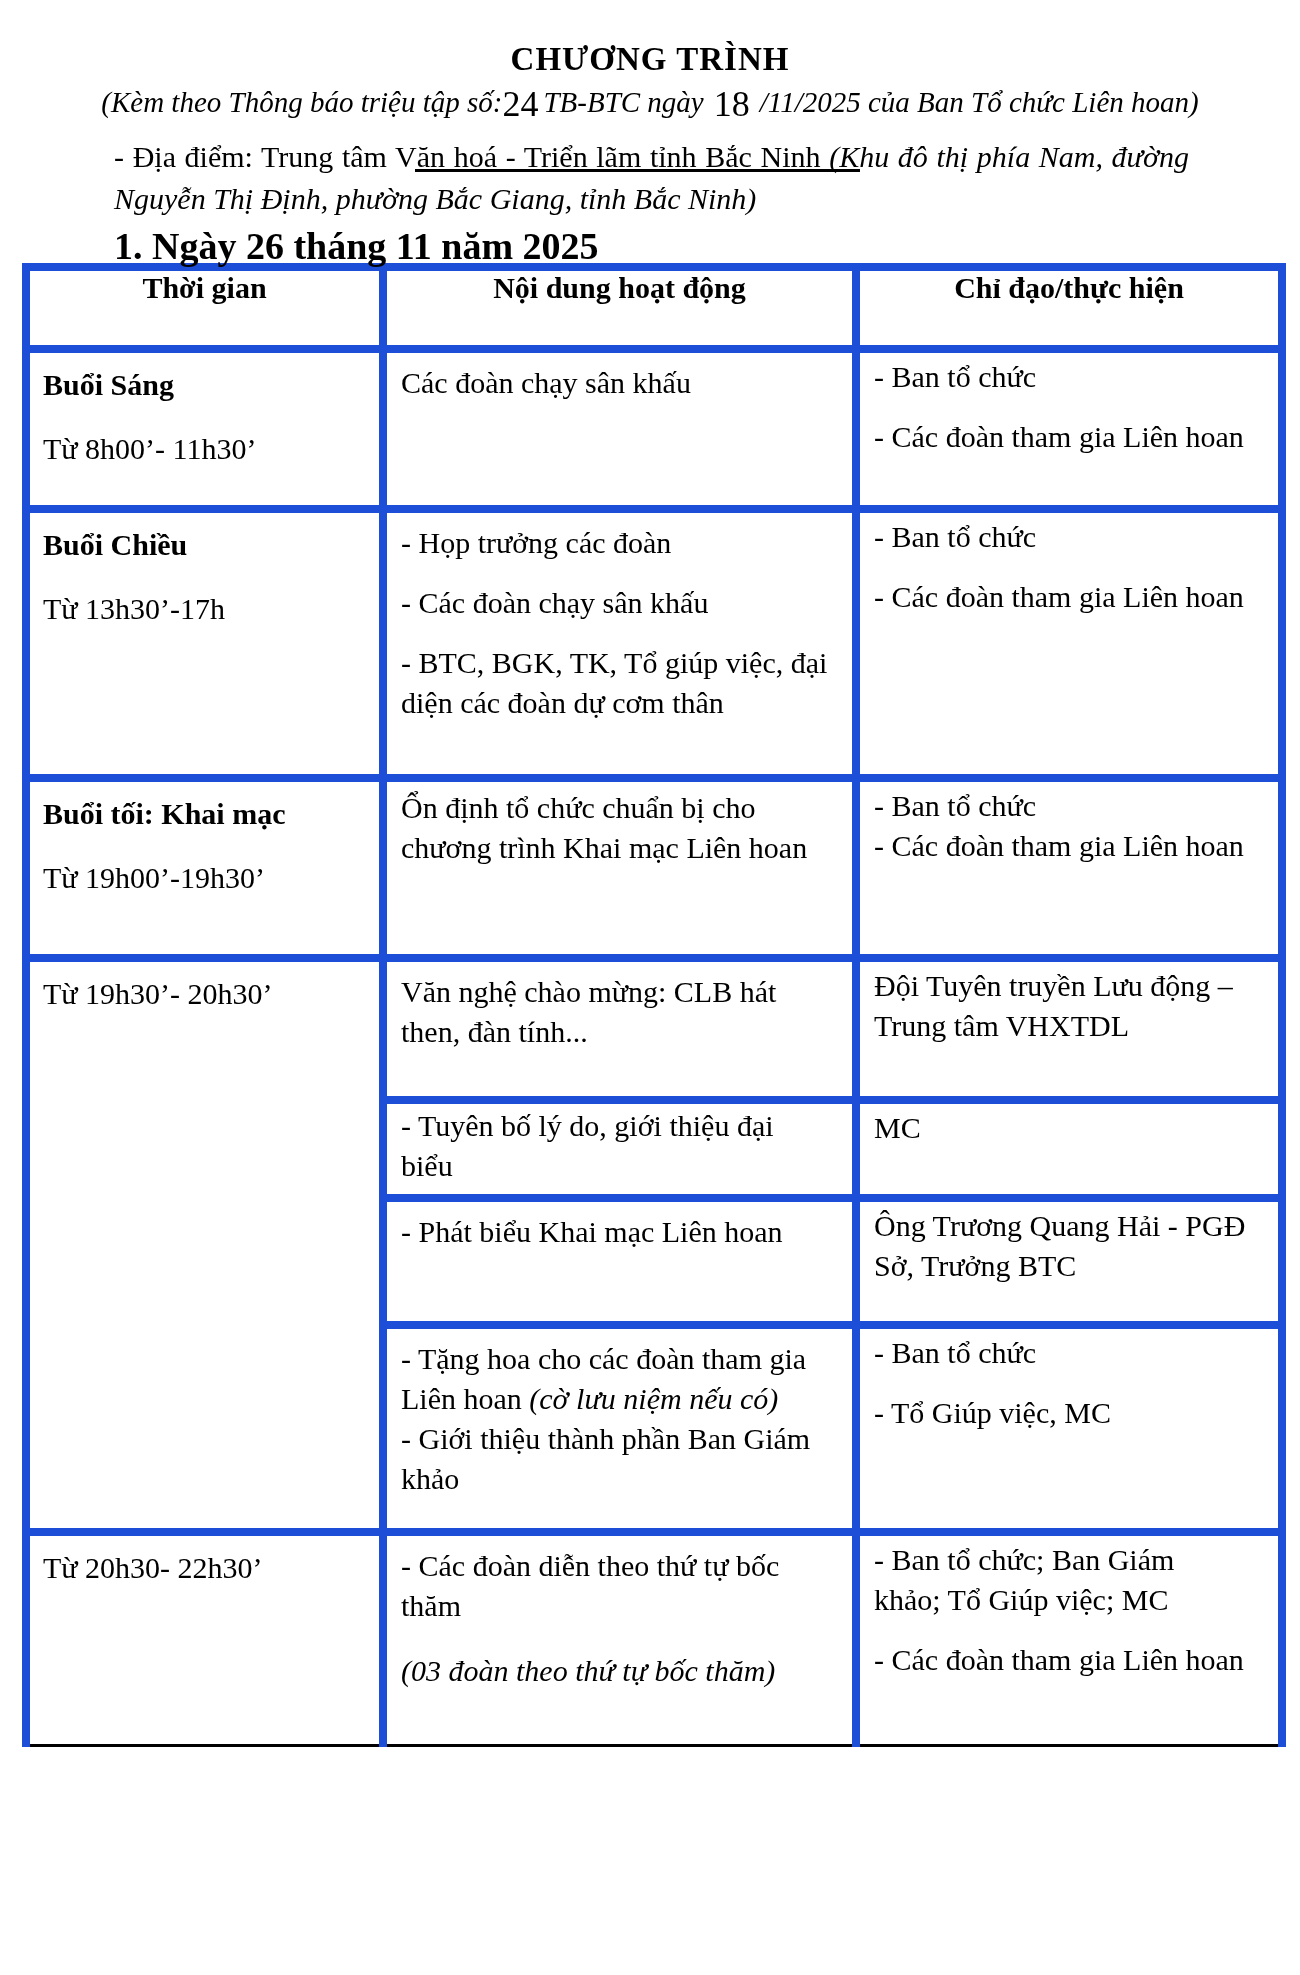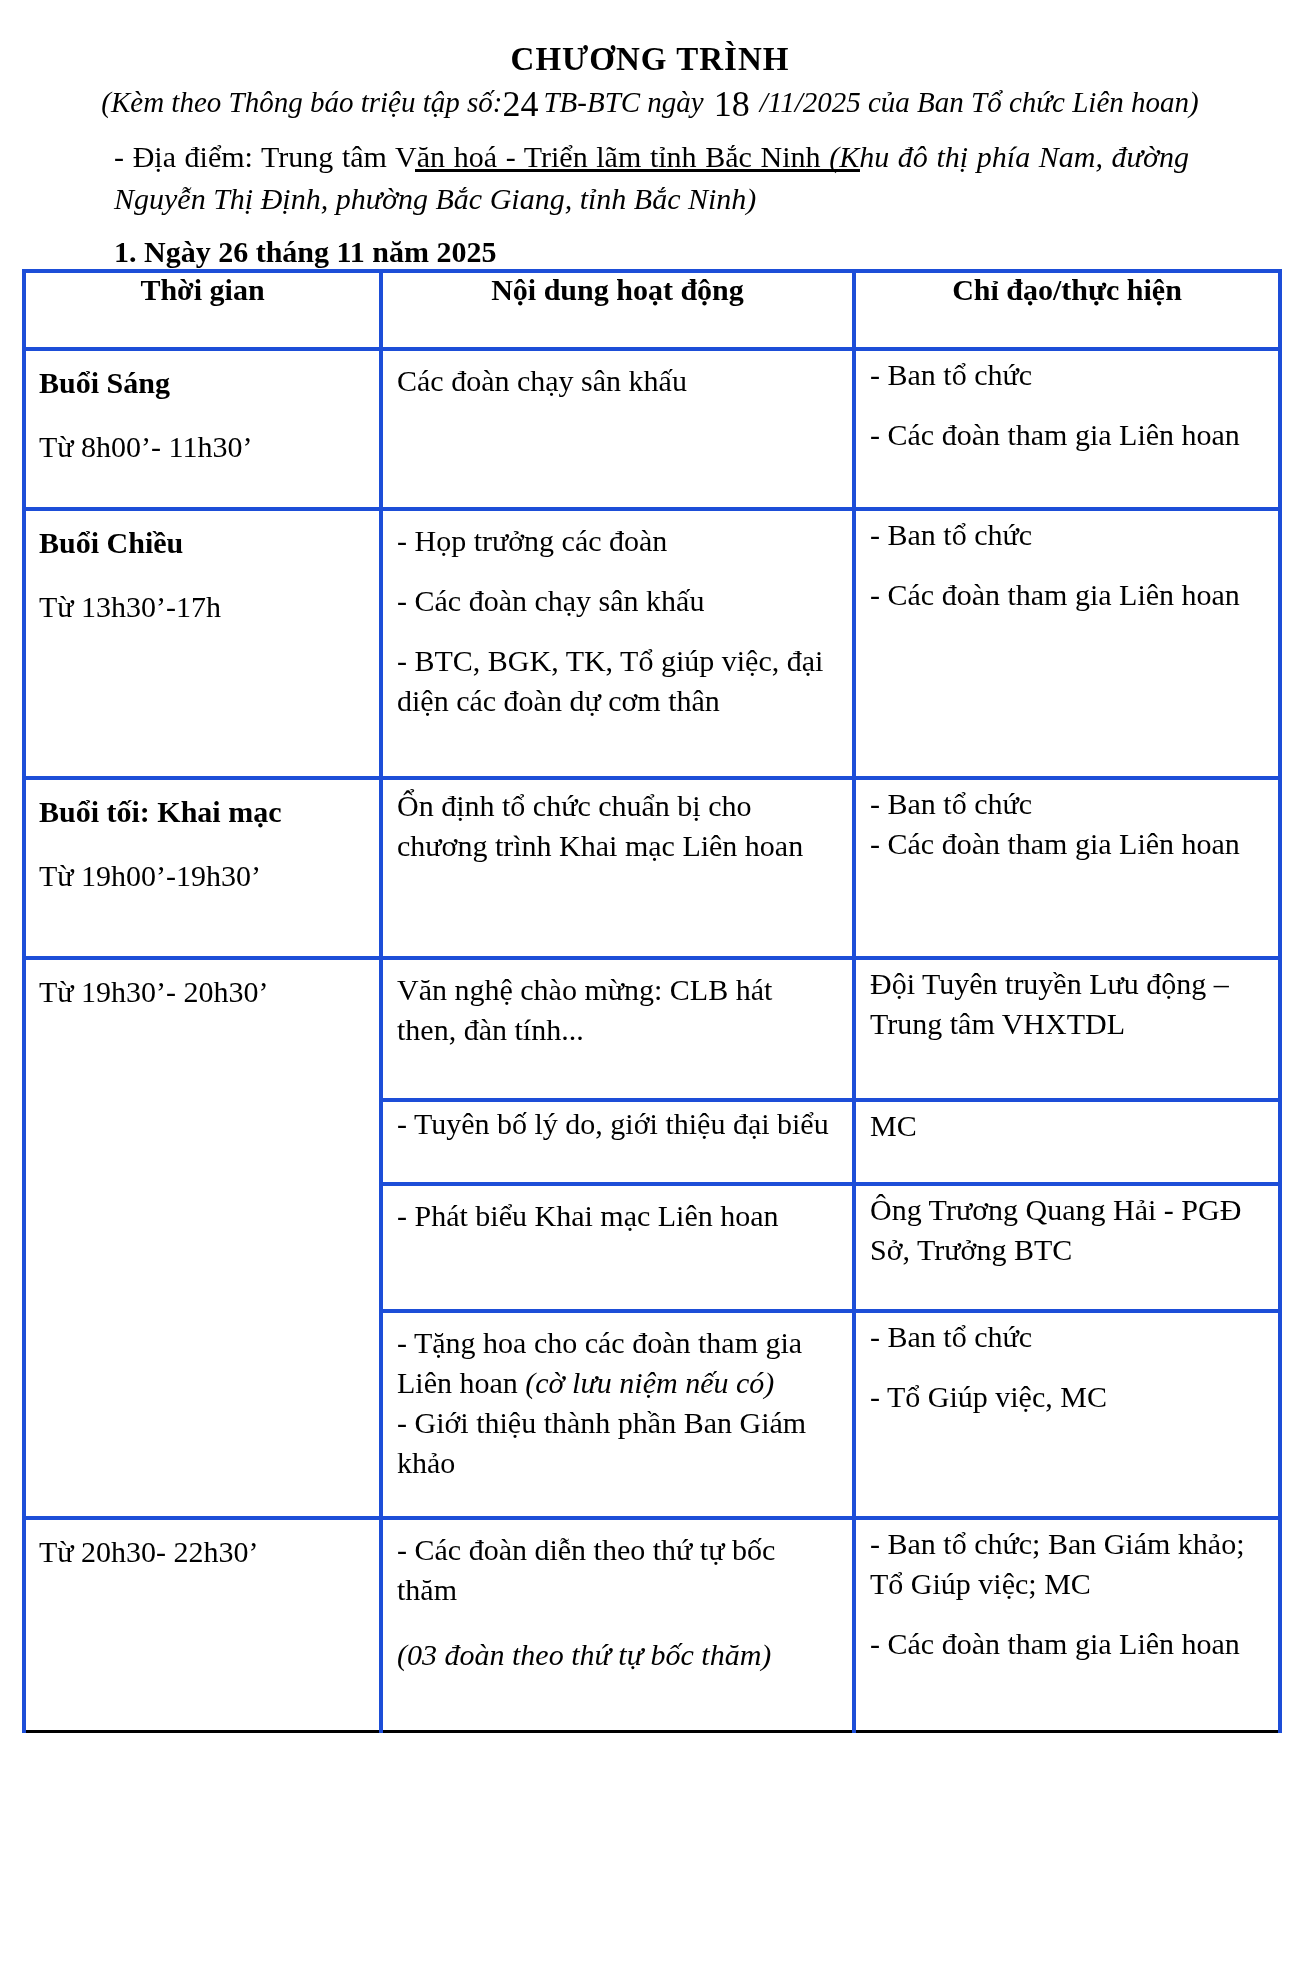--- a/index.html
+++ b/index.html
@@ -53,35 +53,35 @@
     margin-left: 114px;
     width: 1075px;
     font-size: 30px;
     line-height: 42px;
   }
   .info-time { margin: 70px 0 0 0; }
   .info-venue { margin: 12px 0 0 0; text-align: justify; }
   .it { font-style: italic; }
   .info-time .it { margin-left: 8px; }
   .section-heading {
-    margin: 15px 0 0 114px;
-    font-size: 30px;
+    margin: 9px 0 0 114px;
+    font-size: 38px;
     line-height: 34px;
     font-weight: bold;
     font-family: Liberation Serif, serif;
   }
   table.schedule {
     margin-left: 22px;
     width: 1256px;
     border-collapse: collapse;
     table-layout: fixed;
     font-size: 30px;
   }
   table.schedule th, table.schedule td {
-    border: 4px solid #1d4ed8;
+    border: 8px solid #1d4ed8;
     vertical-align: top;
   }
   table.schedule { border: 3px solid #000; }
   table.schedule tr.bottom-row td { border-bottom: 3px solid #000; }
   th.col-head {
     height: 74px;
     font-size: 30px;
     font-weight: bold;
     text-align: center;
     vertical-align: middle;

